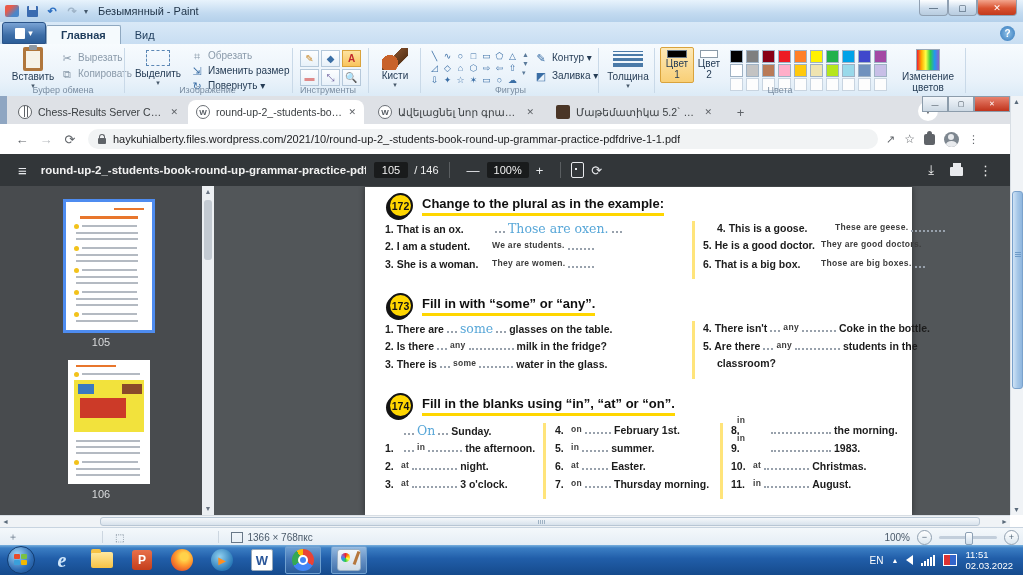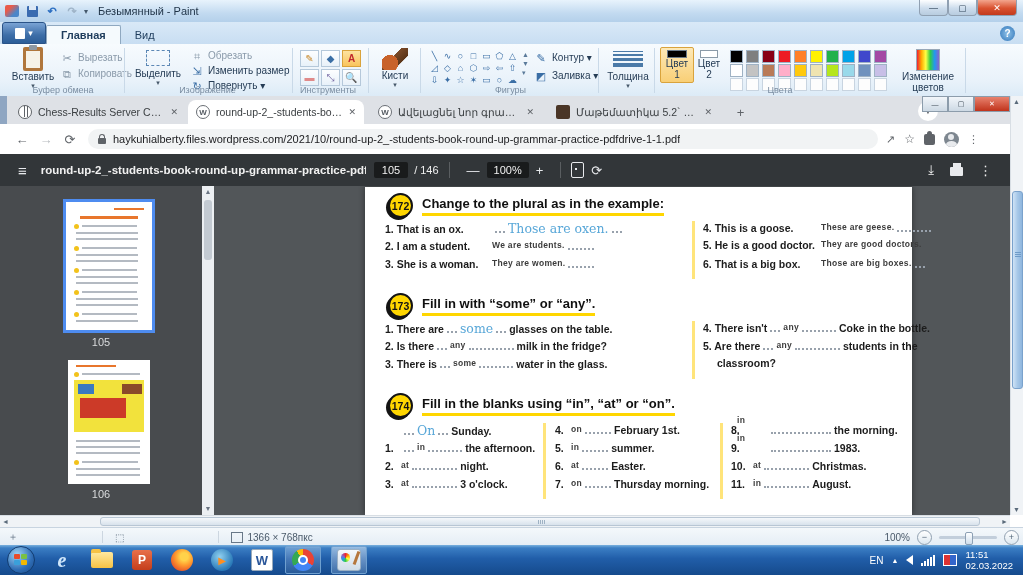--- a/index.html
+++ b/index.html
@@ -551,21 +551,21 @@
               <span class="dots d26"></span>
             </div>
           <div class="xrow">
               <span class="qfix" style="width:107px;">3. She is a woman.</span>
               <span class="ans-wr">They are women.</span>
               <span class="dots d26"></span>
             </div>
         </div>
         <div class="abs" style="left:338px;top:34px;">
           <div class="xrow">
-              <span class="qfix" style="width:118px;">4. This is a goose.</span>
+              <span class="qfix" style="width:118px;margin-left:14px;">4. This is a goose.</span>
               <span class="ans-wr">These are geese.</span>
               <span class="dots d34"></span>
             </div>
           <div class="xrow">
               <span class="qfix" style="width:118px;">5. He is a good doctor.</span>
               <span class="ans-wr">They are good doctors.</span>
             </div>
           <div class="xrow">
               <span class="qfix" style="width:118px;">6. That is a big box.</span>
               <span class="ans-wr">Those are big boxes.</span>

